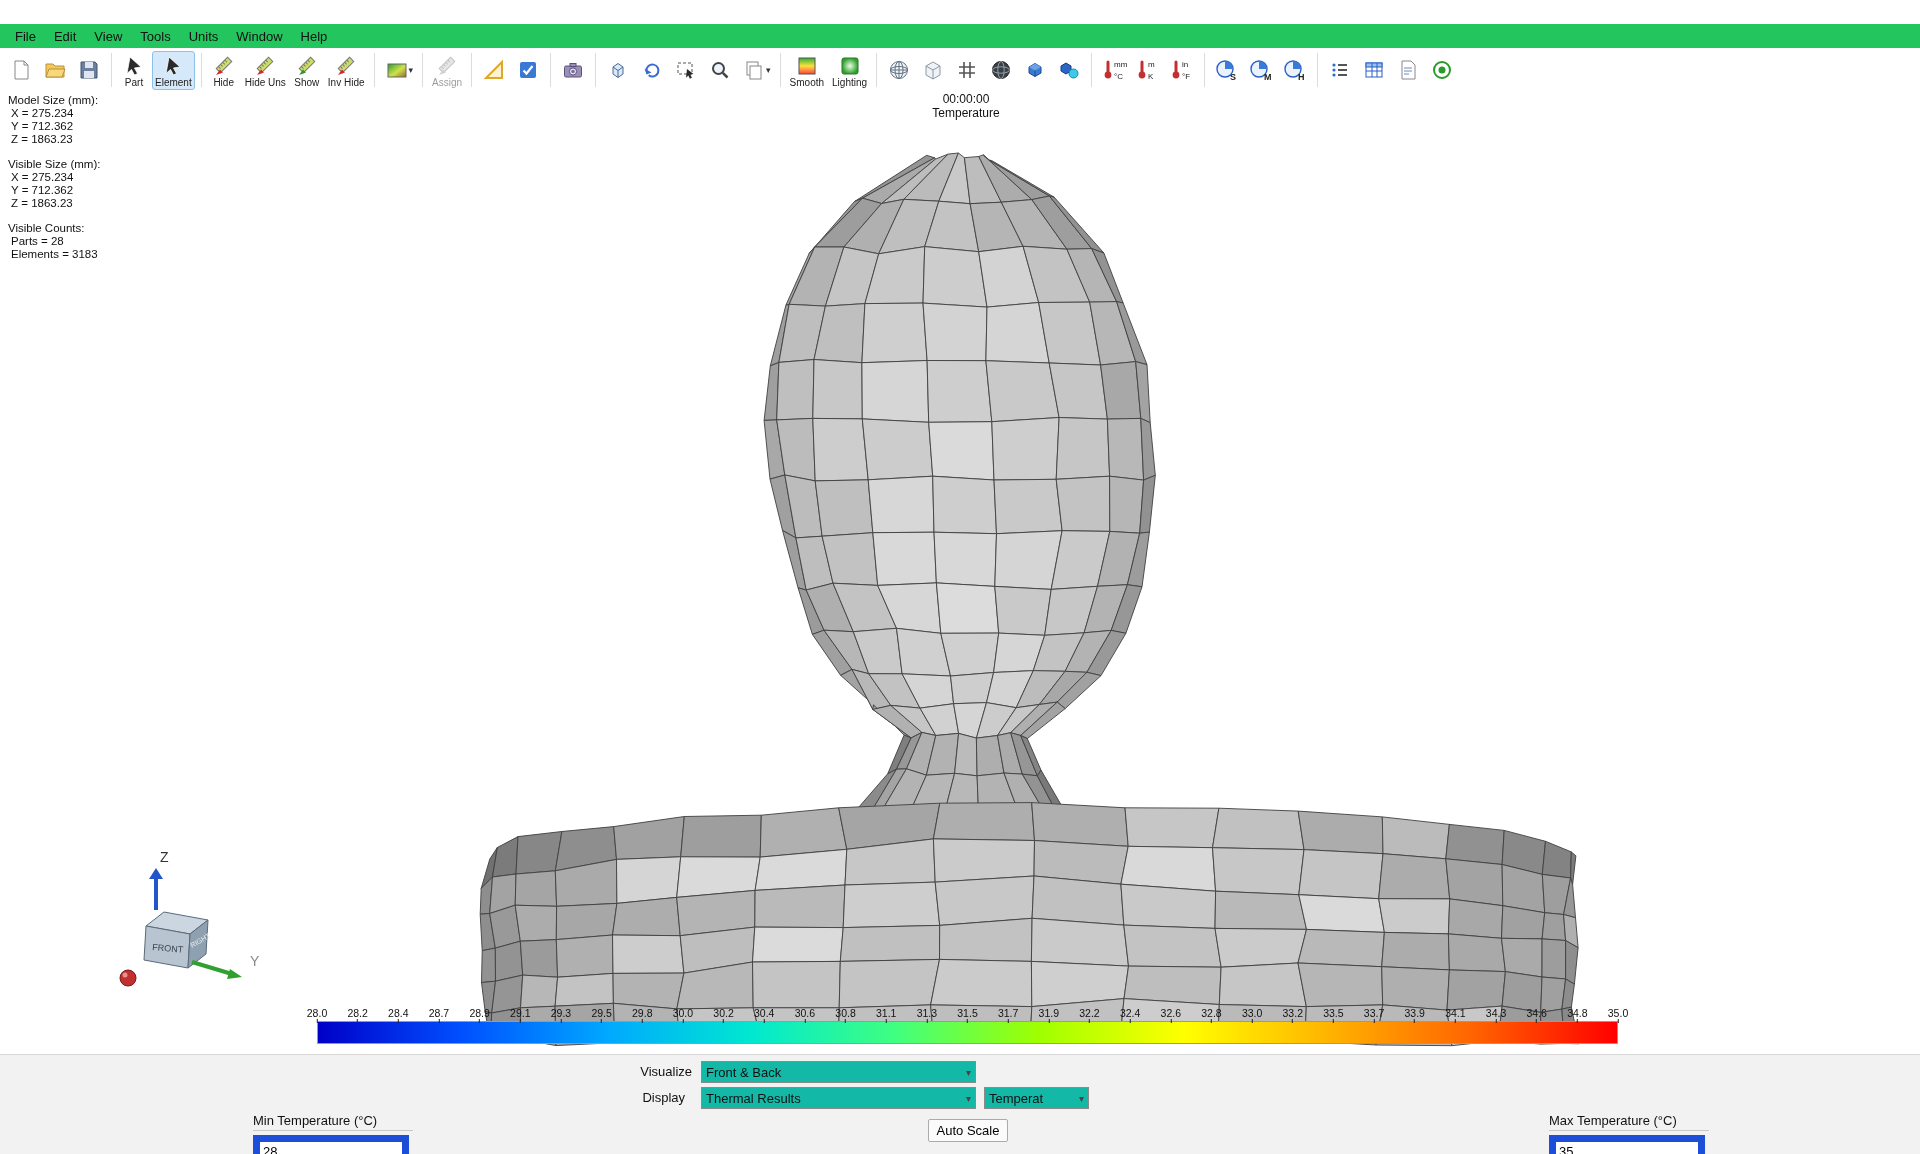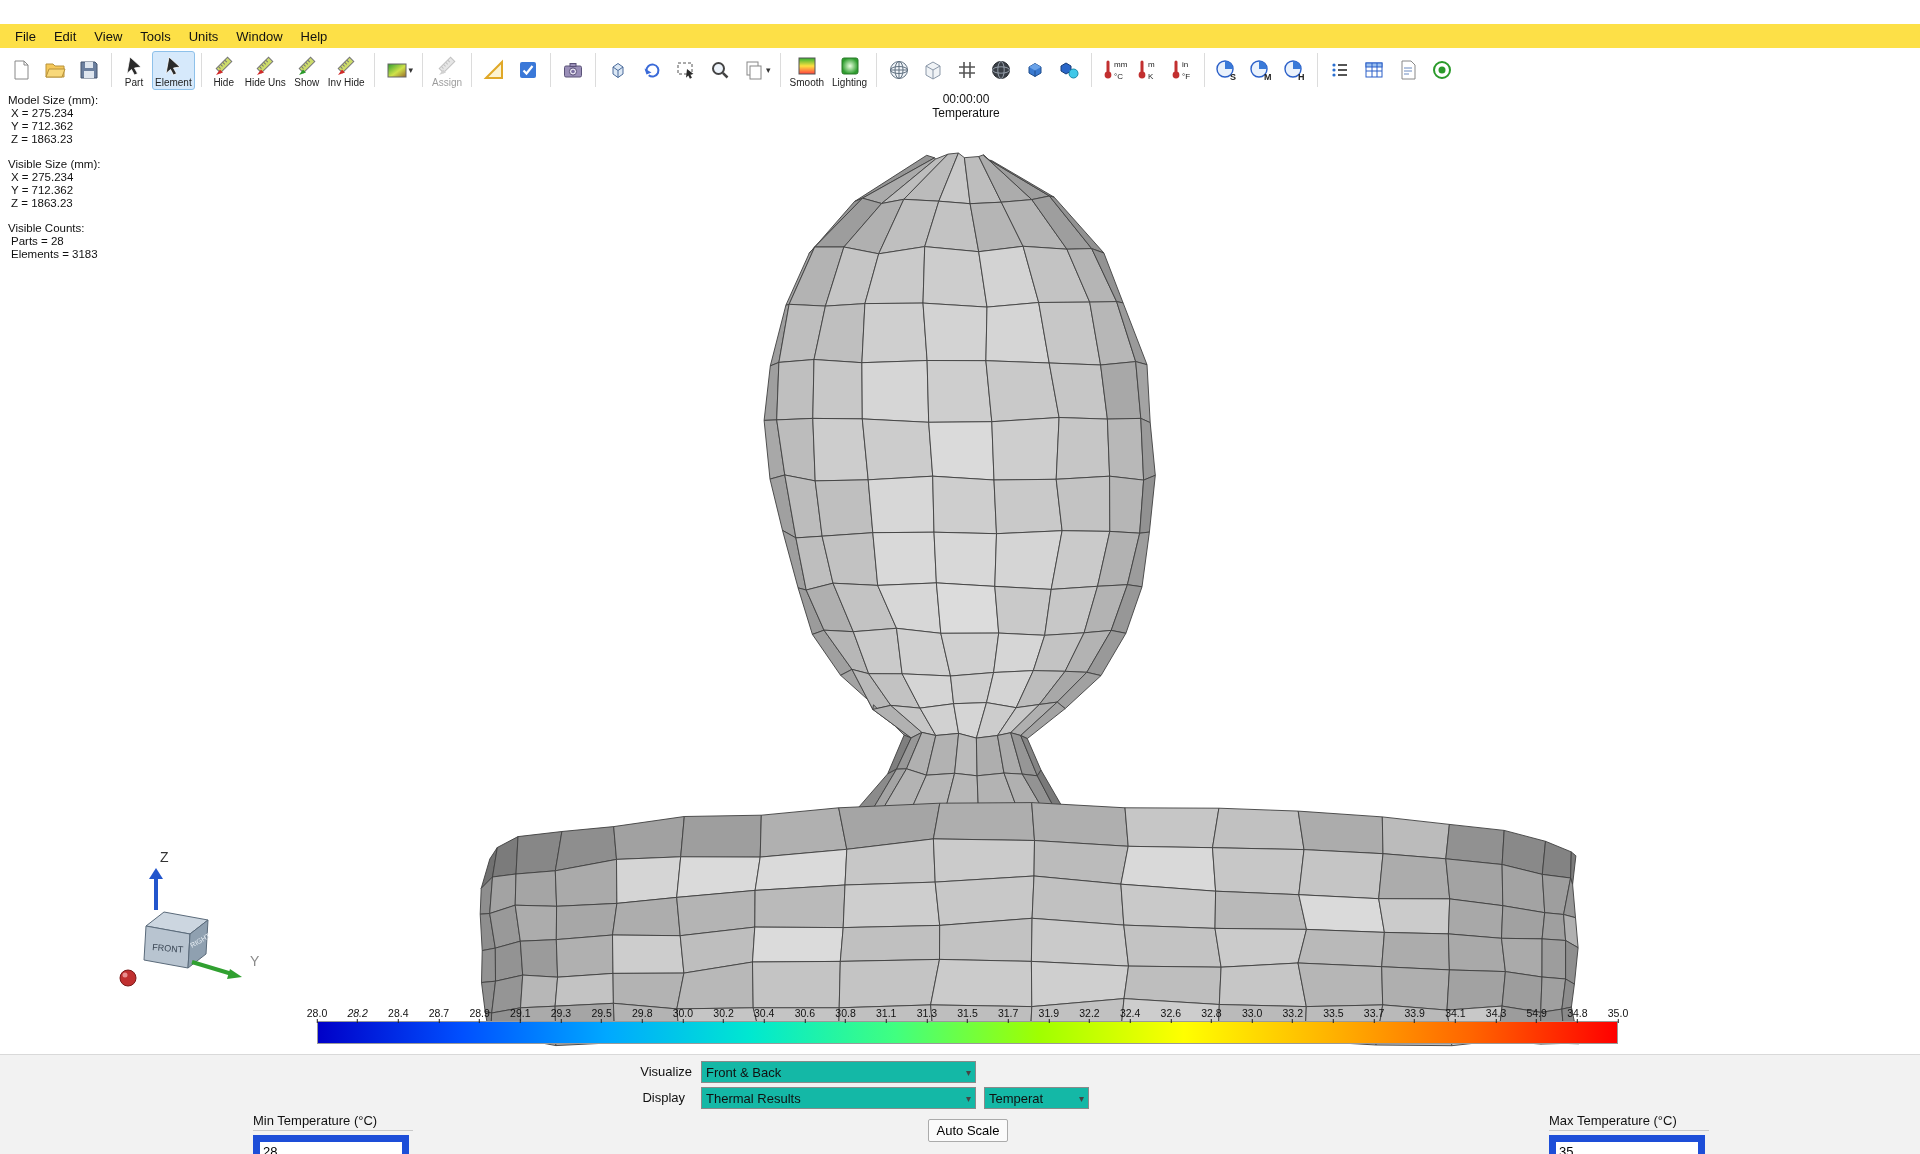--- a/index.html
+++ b/index.html
@@ -12,21 +12,21 @@
             display:flex;align-items:center;border-bottom:1px solid #ececec;}
   .app-icon{width:18px;height:16px;margin:0 6px 0 8px;display:flex;align-items:center;}
   .title-text{font-size:13px;color:#1a1a1a;}
   .win-controls{margin-left:auto;display:flex;height:100%;}
   .win-btn{width:46px;height:100%;display:flex;align-items:center;justify-content:center;
            font-size:12px;color:#222;cursor:default;}
   .glyph-min{width:11px;height:1px;background:#333;display:block;}
   .glyph-max{width:10px;height:10px;border:1px solid #333;display:block;}
 
   
-  .menubar{position:absolute;top:24px;left:0;right:0;height:24px;background:#fde047;
+  .menubar{position:absolute;top:24px;left:0;right:0;height:24px;background:#22c55e;
            display:flex;align-items:center;padding-left:6px;border-bottom:1px solid #f1f1f1;}
   .menu-item{font-size:13px;padding:2px 9px;color:#111;}
 
   
   .toolbar{position:absolute;top:48px;left:0;right:0;height:44px;background:#fff;
            display:flex;align-items:center;padding:0 4px;border-bottom:1px solid #e5e5e5;}
   .tb-group{display:flex;align-items:flex-start;}
   .tb-sep{width:1px;height:34px;background:#dcdcdc;margin:0 5px;align-self:center;}
   .tb-btn{display:flex;flex-direction:column;align-items:center;justify-content:center;
           padding:1px 2px;margin:0 1px;border:1px solid transparent;border-radius:3px;}
@@ -783,21 +783,21 @@
     <circle cx="16" cy="134" r="8" fill="#c03030" stroke="#7a1818"></circle>
     <circle cx="13" cy="131" r="2.5" fill="#e89090"></circle>
   </svg>
 
   <div class="colorbar-wrap">
     <div class="ticks">
           <div class="tick" style="left: 0%;">
             <span class="tick-label">28.0</span>
             <span class="tick-mark"></span>
           </div>
-          <div class="tick" style="left: 3.125%; font-style: italic;">
+          <div class="tick" style="left: 3.125%;">
             <span class="tick-label">28.2</span>
             <span class="tick-mark"></span>
           </div>
           <div class="tick" style="left: 6.25%;">
             <span class="tick-label">28.4</span>
             <span class="tick-mark"></span>
           </div>
           <div class="tick" style="left: 9.375%;">
             <span class="tick-label">28.7</span>
             <span class="tick-mark"></span>
@@ -900,21 +900,21 @@
           </div>
           <div class="tick" style="left: 87.5%;">
             <span class="tick-label">34.1</span>
             <span class="tick-mark"></span>
           </div>
           <div class="tick" style="left: 90.625%;">
             <span class="tick-label">34.3</span>
             <span class="tick-mark"></span>
           </div>
           <div class="tick" style="left: 93.75%;">
-            <span class="tick-label">54.9</span>
+            <span class="tick-label">34.6</span>
             <span class="tick-mark"></span>
           </div>
           <div class="tick" style="left: 96.875%;">
             <span class="tick-label">34.8</span>
             <span class="tick-mark"></span>
           </div>
           <div class="tick" style="left: 100%;">
             <span class="tick-label">35.0</span>
             <span class="tick-mark"></span>
           </div>

